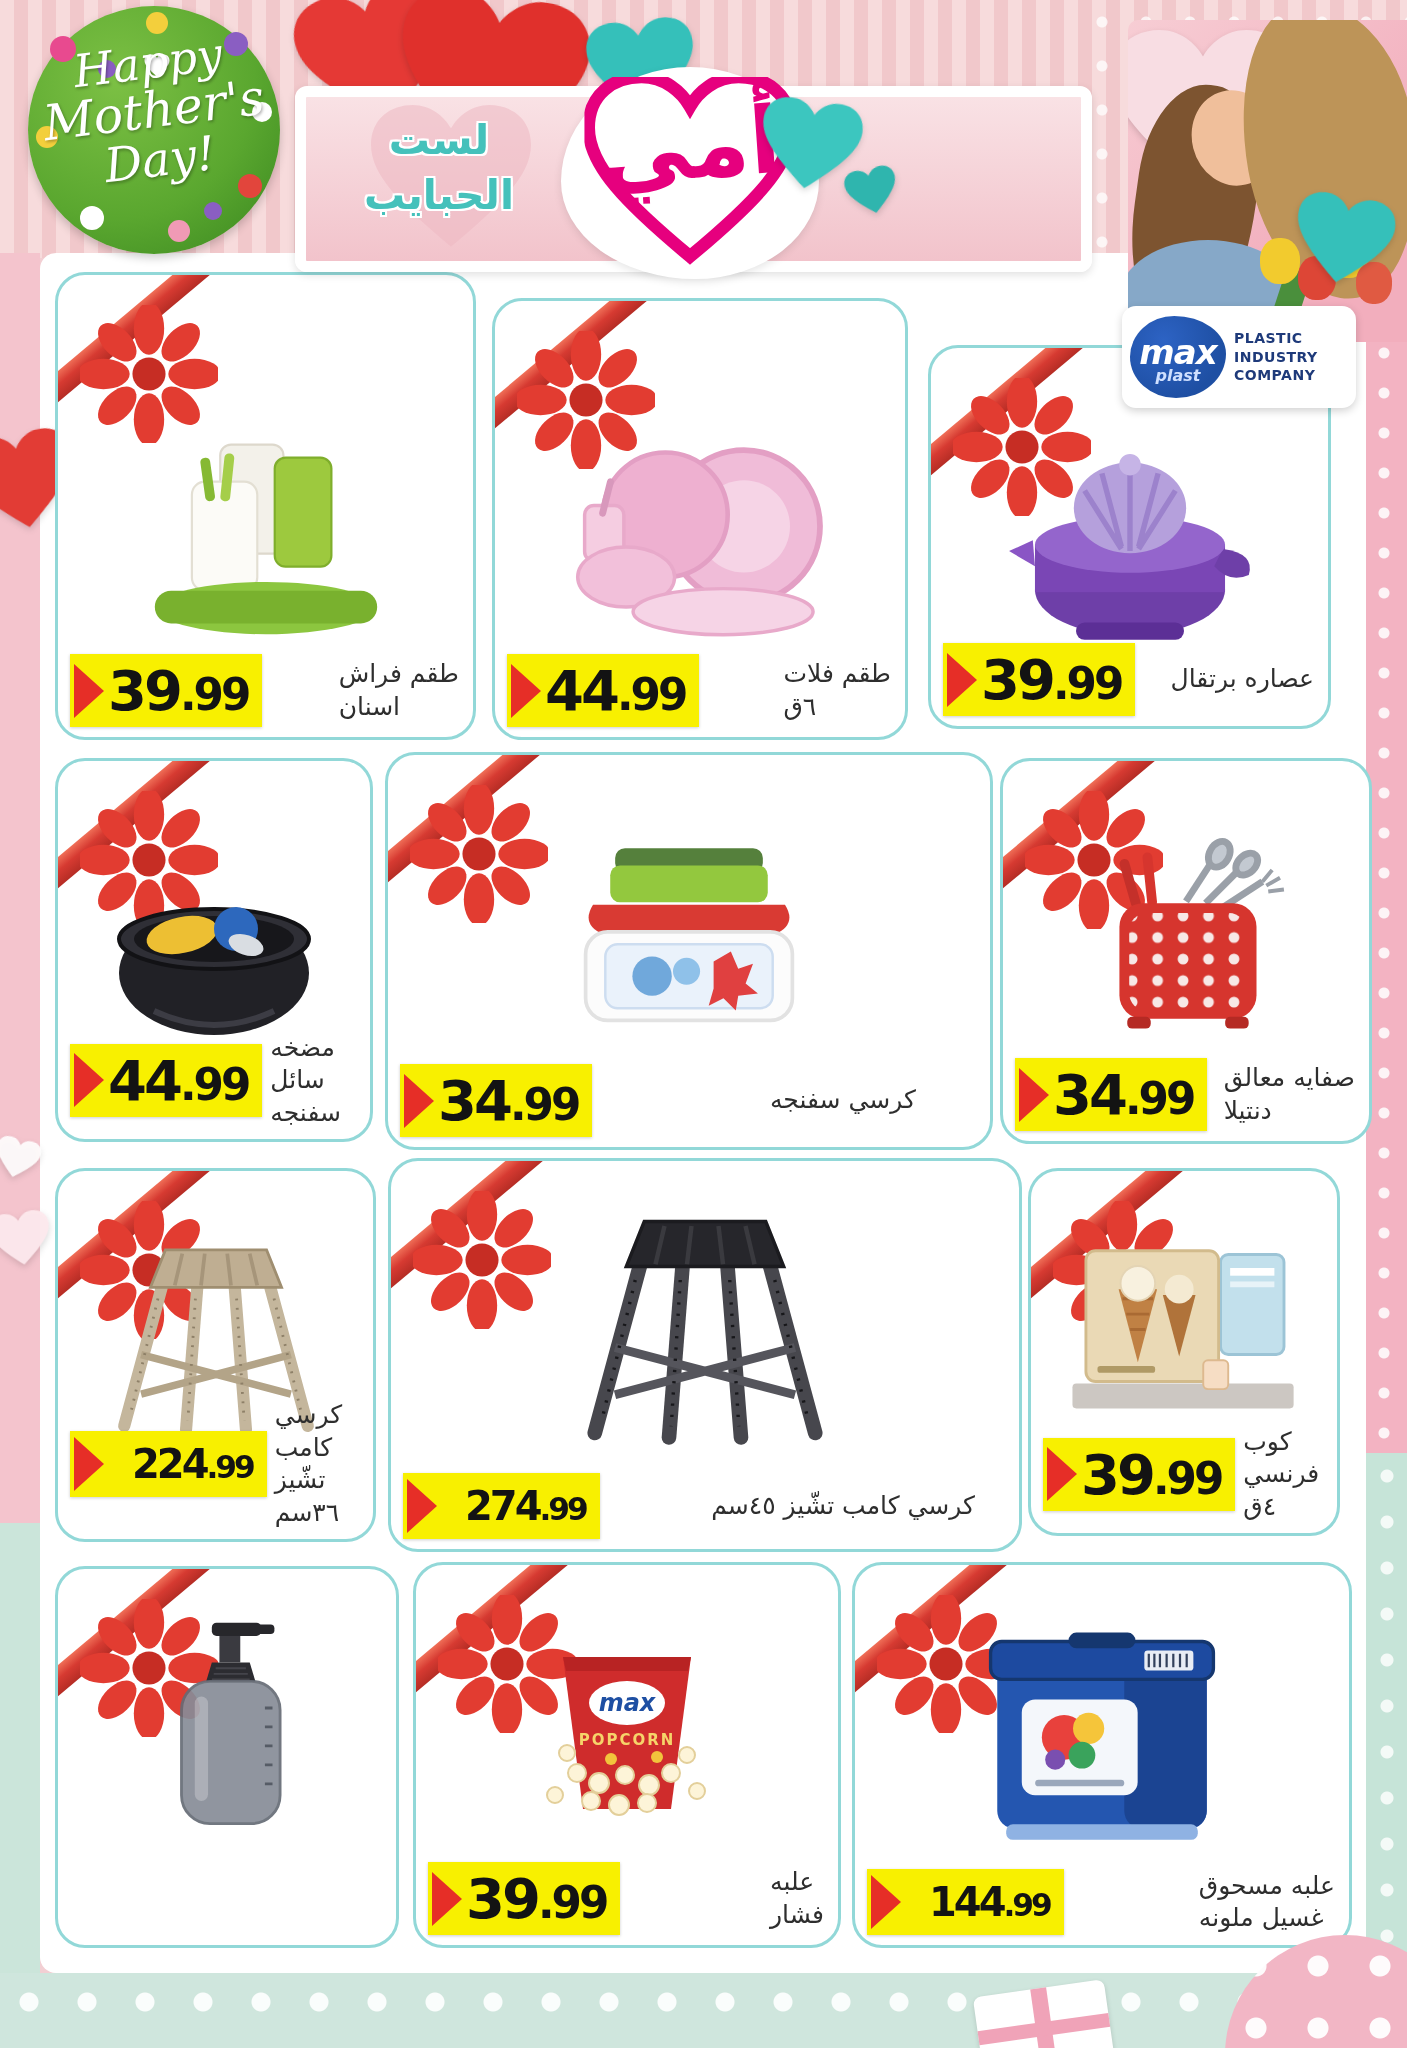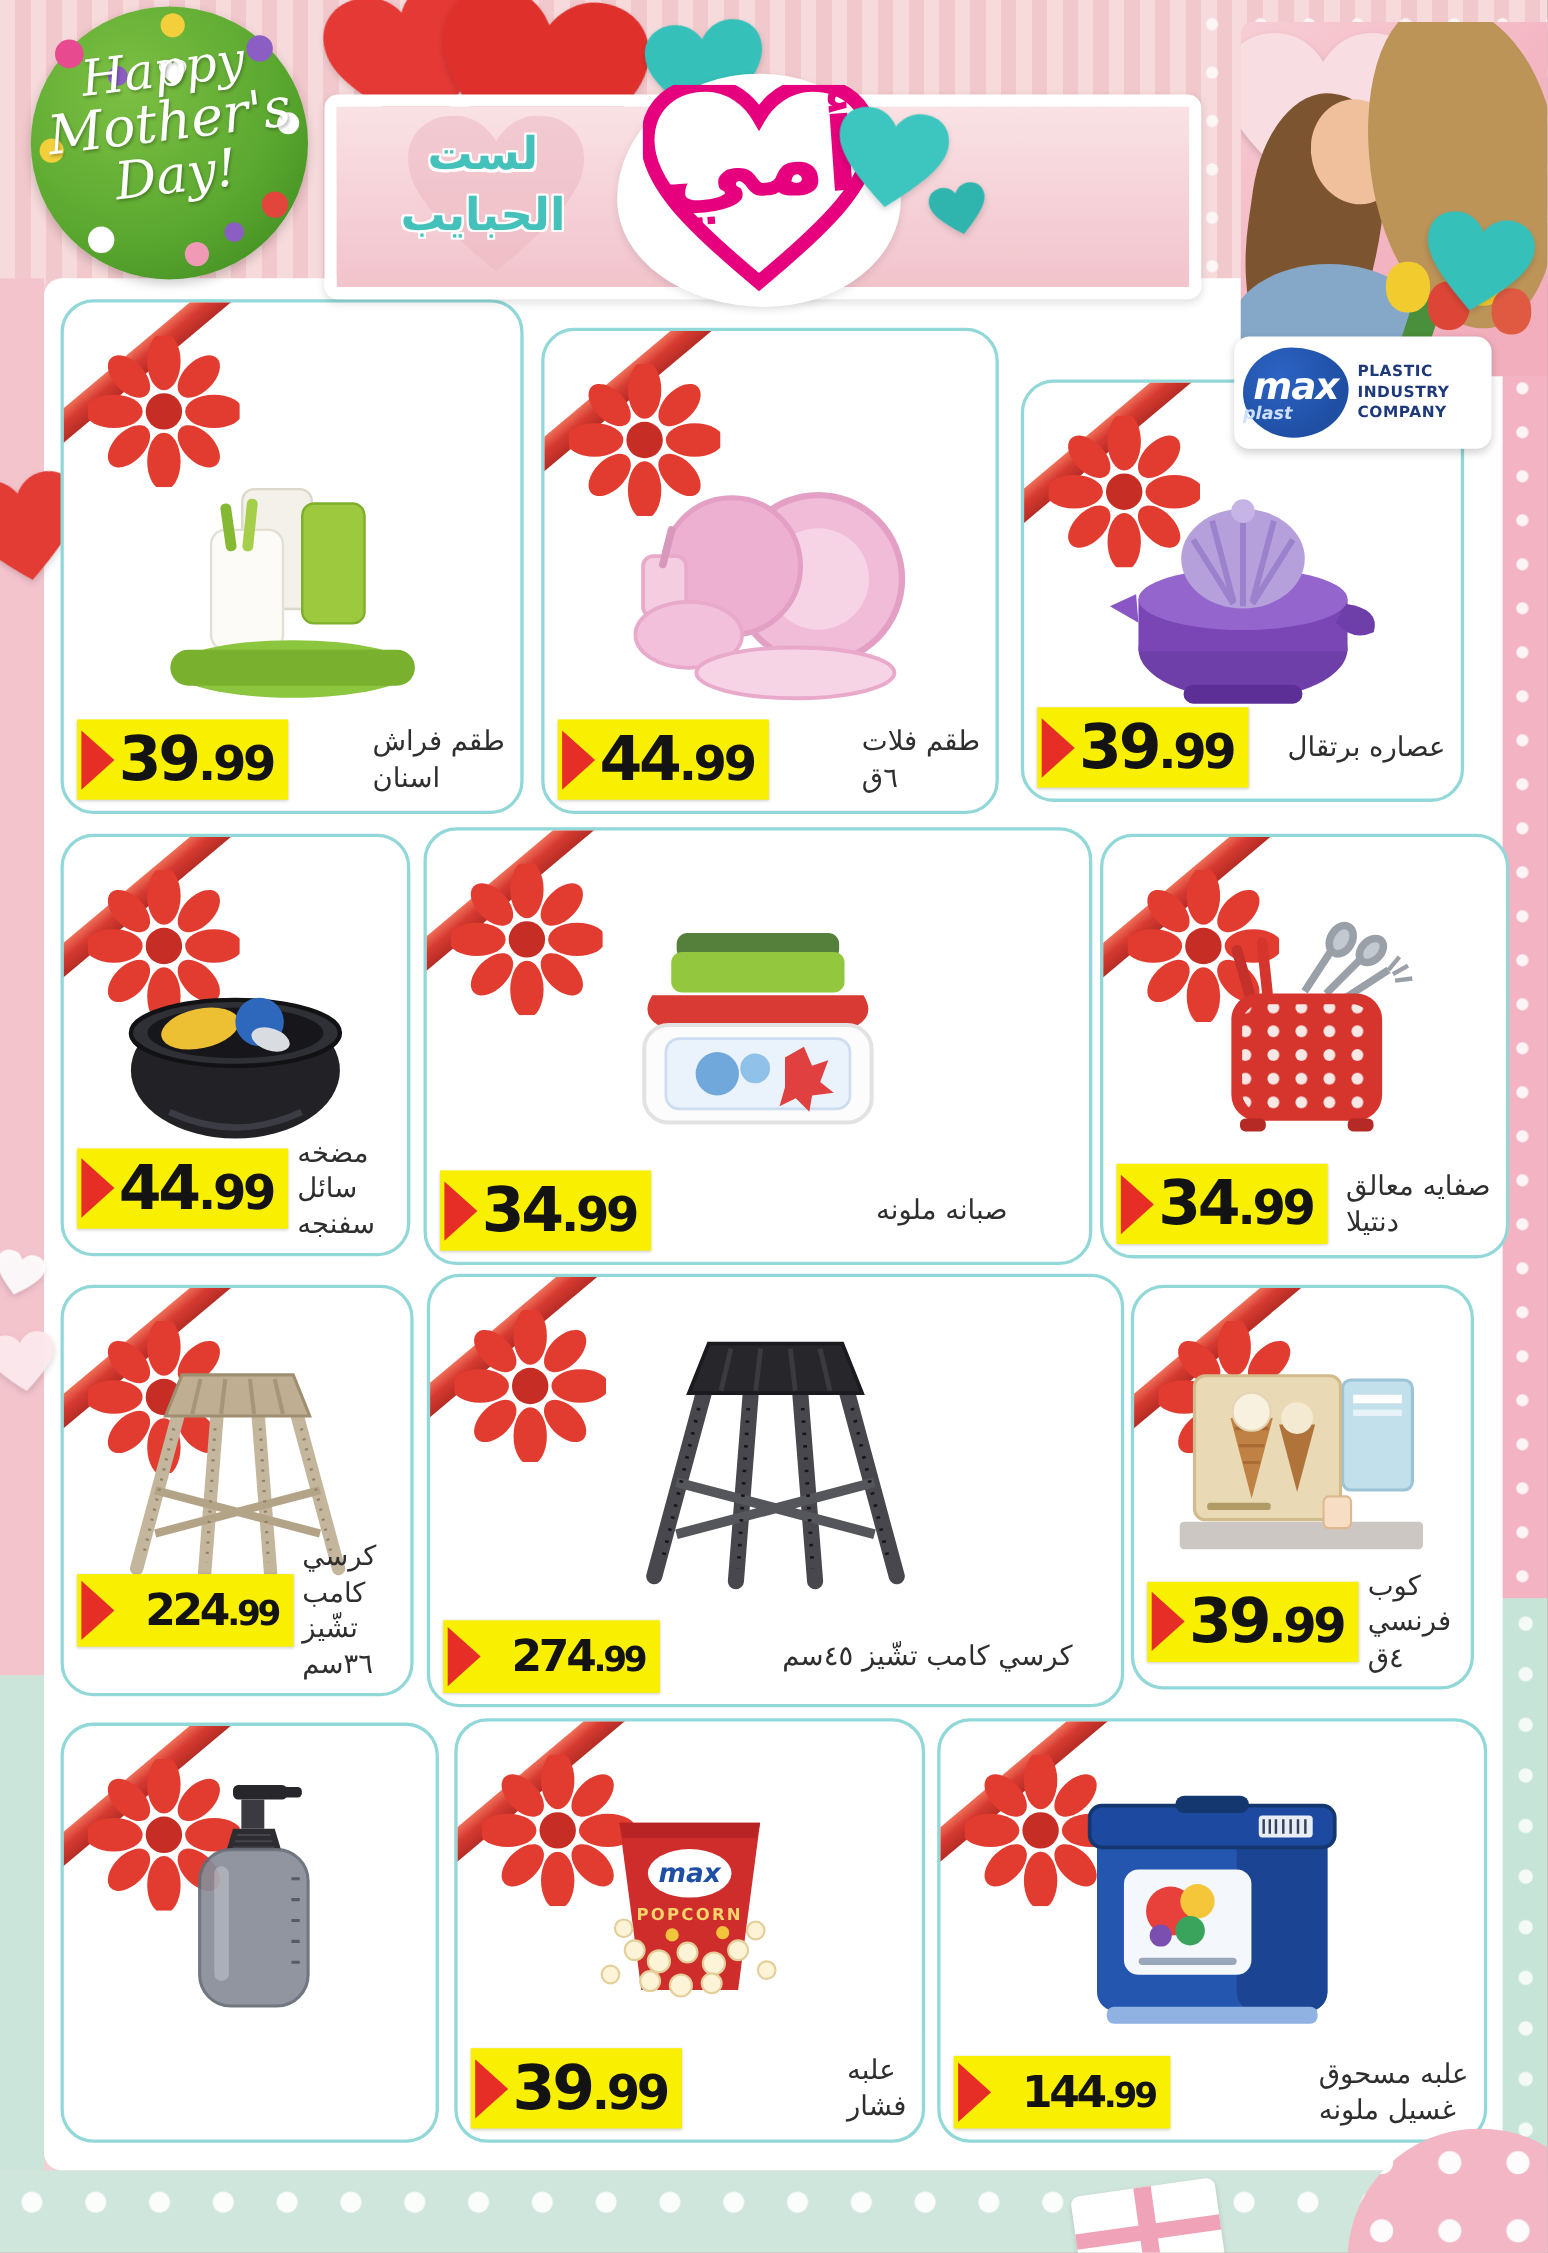--- a/index.html
+++ b/index.html
@@ -47,21 +47,21 @@
     font-size:92px;font-weight:bold;transform:rotate(-4deg);}
   .photo{position:absolute;left:1128px;top:20px;width:279px;height:322px;z-index:3;border-radius:10px 0 0 10px;
     background:linear-gradient(135deg,#f7cdd4,#f2aebd 70%);overflow:hidden;}
   .blob{position:absolute;}
   .maxplast{position:absolute;left:1122px;top:306px;width:234px;height:102px;background:#fff;border-radius:14px;
     box-shadow:0 3px 8px rgba(0,0,0,.18);z-index:4;display:flex;align-items:center;padding:6px 8px;box-sizing:border-box;}
   .max-blob{position:relative;width:96px;height:82px;background:radial-gradient(circle at 35% 30%,#2d63c4,#1e4fa3 70%);
     border-radius:46% 54% 52% 48%/50% 46% 54% 50%;flex:0 0 auto;}
   .max-blob .m1{position:absolute;left:0;top:16px;width:100%;text-align:center;color:#fff;
     font-size:34px;font-weight:bold;font-style:italic;letter-spacing:-1px;}
-  .max-blob .m2{position:absolute;left:0;top:50px;width:100%;color:#cfe0ff;
+  .max-blob .m2{position:absolute;left:0;top:50px;width:100%;text-align:center;color:#cfe0ff;
     font-size:16px;font-style:italic;font-weight:bold;}
   .max-side{margin-left:8px;color:#1e3a7a;font-weight:bold;font-size:14px;line-height:1.35;letter-spacing:.5px;}
   
   .heart{position:absolute;filter:drop-shadow(0 3px 3px rgba(0,0,0,.15));}
   
   .card{position:absolute;background:#fff;border:3px solid #92d8d8;border-radius:30px;overflow:hidden;z-index:2;}
   .ribbon{position:absolute;left:-60px;top:150px;width:150%;height:24px;transform:rotate(-40deg);transform-origin:0 50%;
     background:linear-gradient(180deg,#ef6a52,#d5342b 45%,#b3261e);opacity:.97;}
   .bow{position:absolute;left:22px;top:30px;width:138px;height:138px;}
   .art{position:absolute;left:50%;transform:translateX(-50%);}
@@ -334,21 +334,21 @@
       <circle cx="100" cy="108" r="16" fill="#5b9bd5" opacity=".85"></circle>
       <circle cx="128" cy="104" r="11" fill="#8fc1e9"></circle>
       <path d="M150 96 l14 -8 l6 14 l12 -4 l-6 16 l10 8 l-16 2 l-2 12 l-10 -10 l-12 6 l4 -14 z" fill="#e04040"></path>
     </svg>
     <div class="price-row">
       <div class="badge">
         <span class="arrow"></span>
         <span class="price"><span>34</span><span class="cents">.99</span></span>
       </div>
       <div class="label" style="margin-right:60px">
-        <span>صبانه ملونه</span>
+        <span>كرسي سفنجه</span>
           <span></span>
       </div>
     </div>
   </div>
 
   <div class="card" style="left:1000px;top:758px;width:366px;height:380px">
     <div class="ribbon"></div>
     <svg class="bow" viewBox="0 0 100 100">
         <use href="#bowsym"></use>
       </svg>

